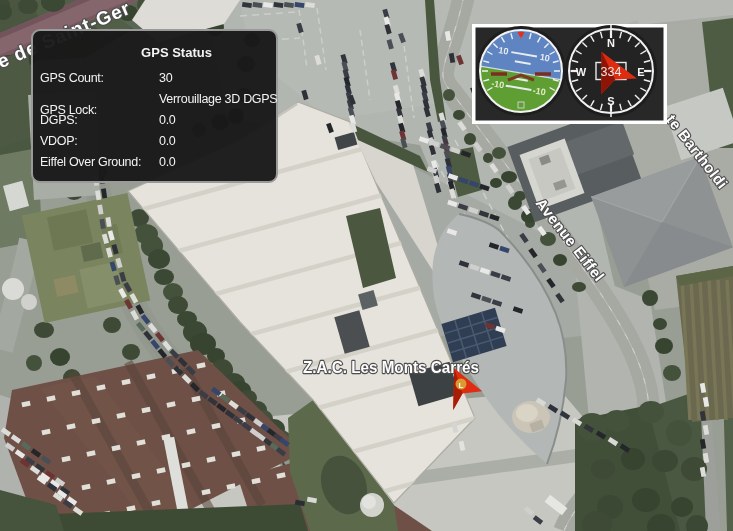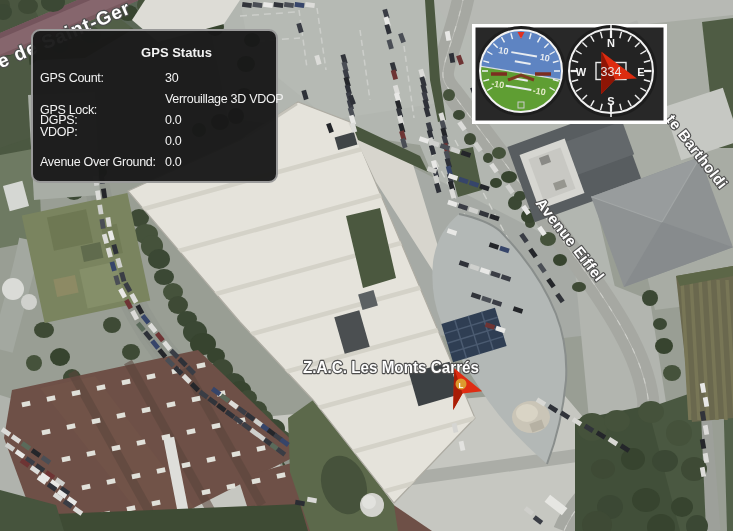--- a/index.html
+++ b/index.html
@@ -1,20 +1,20 @@
 <!DOCTYPE html>
 <html><head><meta charset="utf-8"><style>
 html,body{margin:0;padding:0;}
 body{width:733px;height:531px;overflow:hidden;position:relative;font-family:"Liberation Sans",sans-serif;background:#999e94;}
 #map{position:absolute;left:0;top:0;}
 #gps{position:absolute;left:31px;top:29px;width:247px;height:154px;background:rgba(24,24,24,0.96);
  border:2px solid #9a9a9a;border-radius:9px;box-sizing:border-box;color:#f2f2f2;font-size:12.5px;letter-spacing:-0.3px;}
 #gps .ttl{position:absolute;left:0;right:0;top:14px;text-align:center;font-size:13px;font-weight:bold;letter-spacing:0px;margin-left:44px;}
 #gps .row{position:absolute;left:7px;height:15px;line-height:15px;white-space:nowrap;}
-#gps .val{position:absolute;left:132px;height:15px;line-height:15px;white-space:nowrap;}
+#gps .val{position:absolute;left:126px;height:15px;line-height:15px;white-space:nowrap;}
 #ins{position:absolute;left:472px;top:24px;}
 </style></head><body>
 <div id="map"><svg width="733" height="531" viewBox="0 0 733 531">
 <rect width="733" height="531" fill="#999e94"></rect>
 <polygon points="205,0 535,0 590,180 625,330 500,340 420,145 318,130 228,118" fill="#b2b6b0"></polygon>
 <polygon points="240,0 460,0 490,95 330,120 250,55" fill="#b6bab4"></polygon>
 <polygon points="350,135 575,250 630,330 505,345 405,330 340,180" fill="#a6aaa5"></polygon>
 <polygon points="175,425 560,390 680,531 195,531" fill="#c6c7c1"></polygon>
 <polygon points="0,395 95,425 115,531 0,531" fill="#b0b3ad"></polygon>
 <polygon points="0,55 30,52 40,150 0,158" fill="#4b5841"></polygon>
@@ -497,26 +497,26 @@
 <polygon points="0,-25 0,1.5 -14,14.5" fill="#a81d06"></polygon>
 </g>
 <circle cx="461" cy="384" r="5.5" fill="#dc9a2e"></circle>
 <text x="461" y="387.5" font-family="Liberation Sans, sans-serif" font-size="8" font-weight="bold" fill="#fff" text-anchor="middle">L</text>
 </svg></div>
 <div id="gps">
 <div class="ttl">GPS Status</div>
 <div class="row" style="top:39.5px">GPS Count:</div>
     <div class="val" style="top:39.5px">30</div>
 <div class="row" style="top:72px">GPS Lock:</div>
-    <div class="val" style="top:60.5px">Verrouillage 3D VDOP</div>
+    <div class="val" style="top:60.5px">Verrouillage 3D DGPS</div>
 <div class="row" style="top:81.5px">DGPS:</div>
     <div class="val" style="top:81.5px">0.0</div>
-<div class="row" style="top:94px">VDOP:</div>
+<div class="row" style="top:103px">VDOP:</div>
     <div class="val" style="top:102.5px">0.0</div>
-<div class="row" style="top:123.5px">Avenue Over Ground:</div>
+<div class="row" style="top:123.5px">Eiffel Over Ground:</div>
     <div class="val" style="top:123.5px">0.0</div>
 </div>
 <div id="ins"><svg width="195" height="100" viewBox="0 0 195 100">
 <rect x="0" y="0" width="195" height="100" fill="#ffffff"></rect>
 <rect x="3.5" y="3.5" width="188" height="93" fill="#282828"></rect>
 <circle cx="49.0" cy="47.0" r="45.0" fill="#1e1e1e"></circle>
 <defs>
         <clipPath id="att">
           <circle cx="49.0" cy="47.0" r="41.0"></circle>
         </clipPath>

